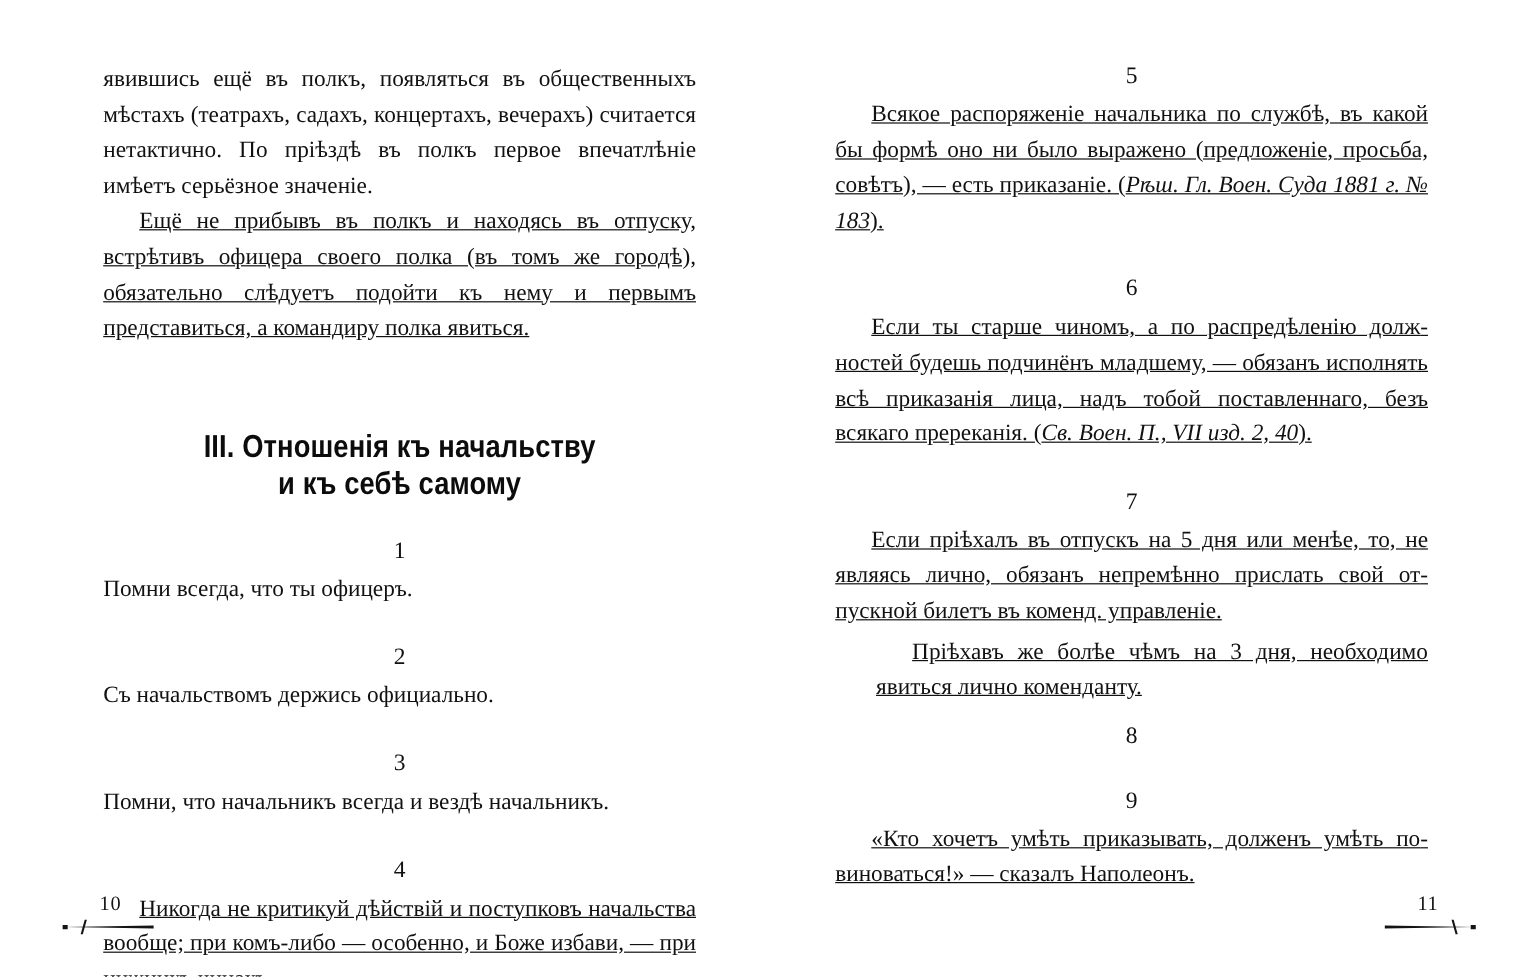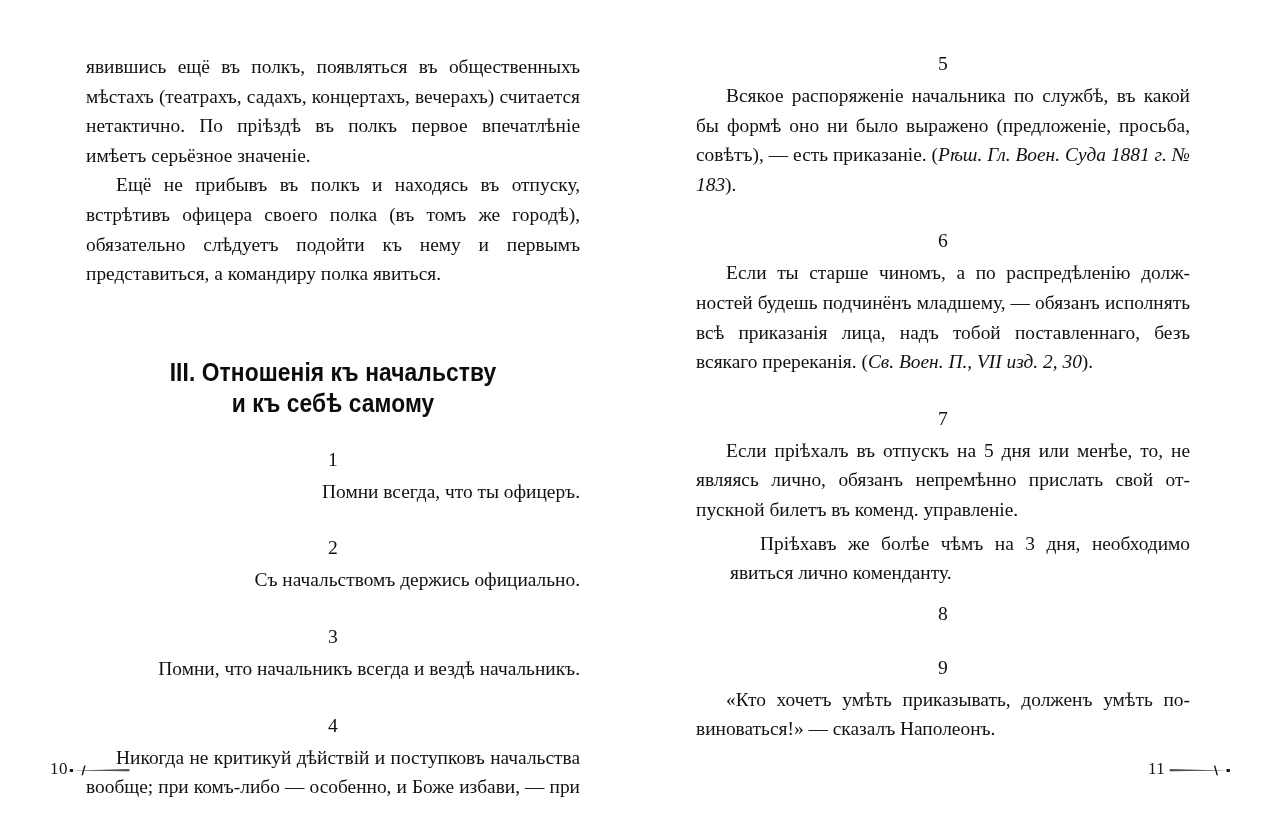--- a/index.html
+++ b/index.html
@@ -40,23 +40,23 @@
 
   
   .para {
     font-size: 19.4px;
     line-height: 29.6px;
     text-align: justify;
     text-justify: inter-word;
     margin: 0;
     hyphens: manual;
   }
-  .para.indent { text-indent: 1.55em; }
+  .para.indent { text-indent: 1.55em; text-decoration: underline; }
   .para.center {
-    text-align: right;
+    text-align: left;
     text-indent: 0;
   }
 
   .block-gap-lg { }
   .block-gap-sm { margin-top: 4px; margin-left: 34px; }
 
   
   .section-heading {
     font-family: "Liberation Sans Narrow", "Liberation Sans", "DejaVu Sans", sans-serif;
     font-weight: bold;
@@ -91,21 +91,21 @@
 
   em, .it {
     font-style: italic;
   }
 
   
   .folio {
     position: absolute;
     bottom: 34px;
     display: flex;
-    flex-direction: row;
+    flex-direction: column;
     align-items: center;
     width: 84px;
   }
   .folio-left  { left: 50px; }
   .folio-right { right: 48px; }
 
   .folio-num {
     font-size: 17px;
     line-height: 17px;
     letter-spacing: 0.5px;
@@ -171,21 +171,21 @@
   <div class="page page-right">
     <div class="column">
 
       <div class="rule">
         <div class="rule-number">5</div>
         <p class="para indent"><span>Всякое распоряженiе начальника по службѣ, въ ка­кой бы формѣ оно ни было выражено (предложенiе, просьба, совѣтъ), — есть приказанiе. (</span><em class="it">Рѣш. Гл. Воен. Суда 1881 г. № 183</em><span>).</span></p>
       </div>
 
       <div class="rule">
         <div class="rule-number">6</div>
-        <p class="para indent"><span>Если ты старше чиномъ, а по распредѣленiю долж­ностей будешь подчинёнъ младшему, — обязанъ испол­нять всѣ приказанiя лица, надъ тобой поставленнаго, безъ всякаго пререканiя. (</span><em class="it">Св. Воен. П., VII изд. 2, 30</em><span>).</span></p>
+        <p class="para indent"><span>Если ты старше чиномъ, а по распредѣленiю долж­ностей будешь подчинёнъ младшему, — обязанъ испол­нять всѣ приказанiя лица, надъ тобой поставленнаго, безъ всякаго пререканiя. (</span><em class="it">Св. Воен. П., VII изд. 2, 40</em><span>).</span></p>
       </div>
 
       <div class="rule">
         <div class="rule-number">7</div>
         <p class="para indent">Если прiѣхалъ въ отпускъ на 5 дня или менѣе, то, не являясь лично, обязанъ непремѣнно прислать свой от­пускной билетъ въ коменд. управленiе.</p>
         <p class="para indent block-gap-sm">Прiѣхавъ же болѣе чѣмъ на 3 дня, необходимо явить­ся лично коменданту.</p>
       </div>
 
       <div class="rule tight">
         <div class="rule-number">8</div>

